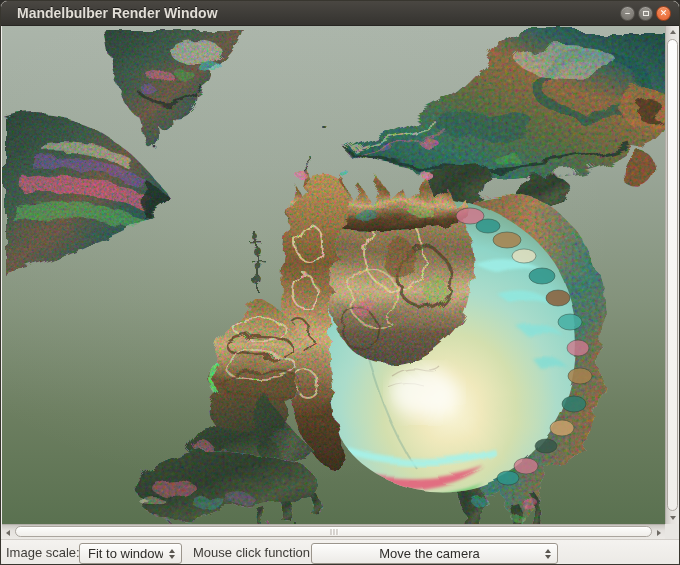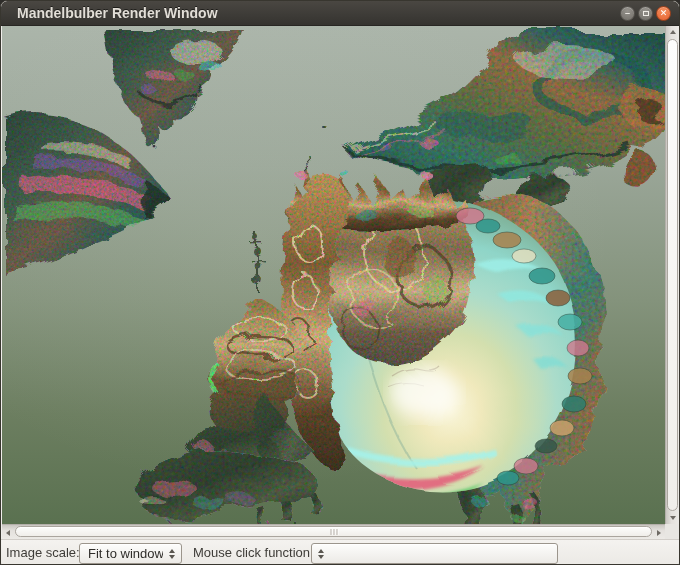--- a/index.html
+++ b/index.html
@@ -359,20 +359,21 @@
     <span class="tlabel lab-scale">Image scale:</span>
     <div class="combo combo-scale">
       <span class="combo-text">Fit to window</span>
       <span class="combo-arrows">
           <i class="up"></i>
           <i class="dn"></i>
         </span>
     </div>
     <span class="tlabel lab-mouse">Mouse click function:</span>
     <div class="combo combo-mouse">
+      <span class="combo-text">Move the camera</span>
       <span class="combo-arrows">
           <i class="up"></i>
           <i class="dn"></i>
         </span>
     </div>
   </div>
 
 </div>
 
 </body></html>

